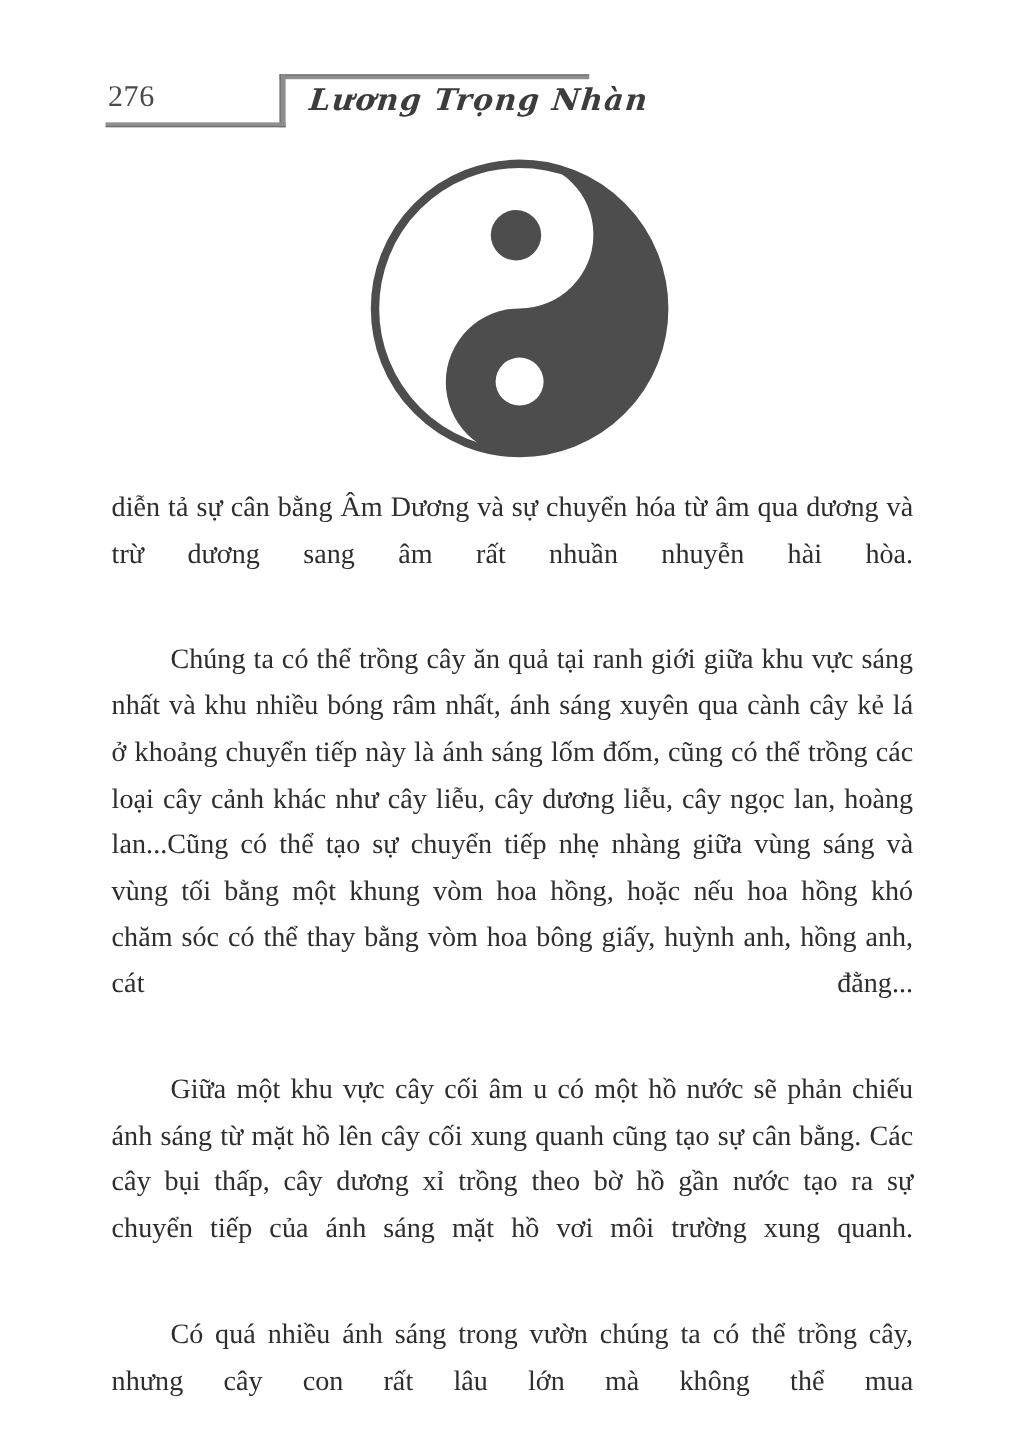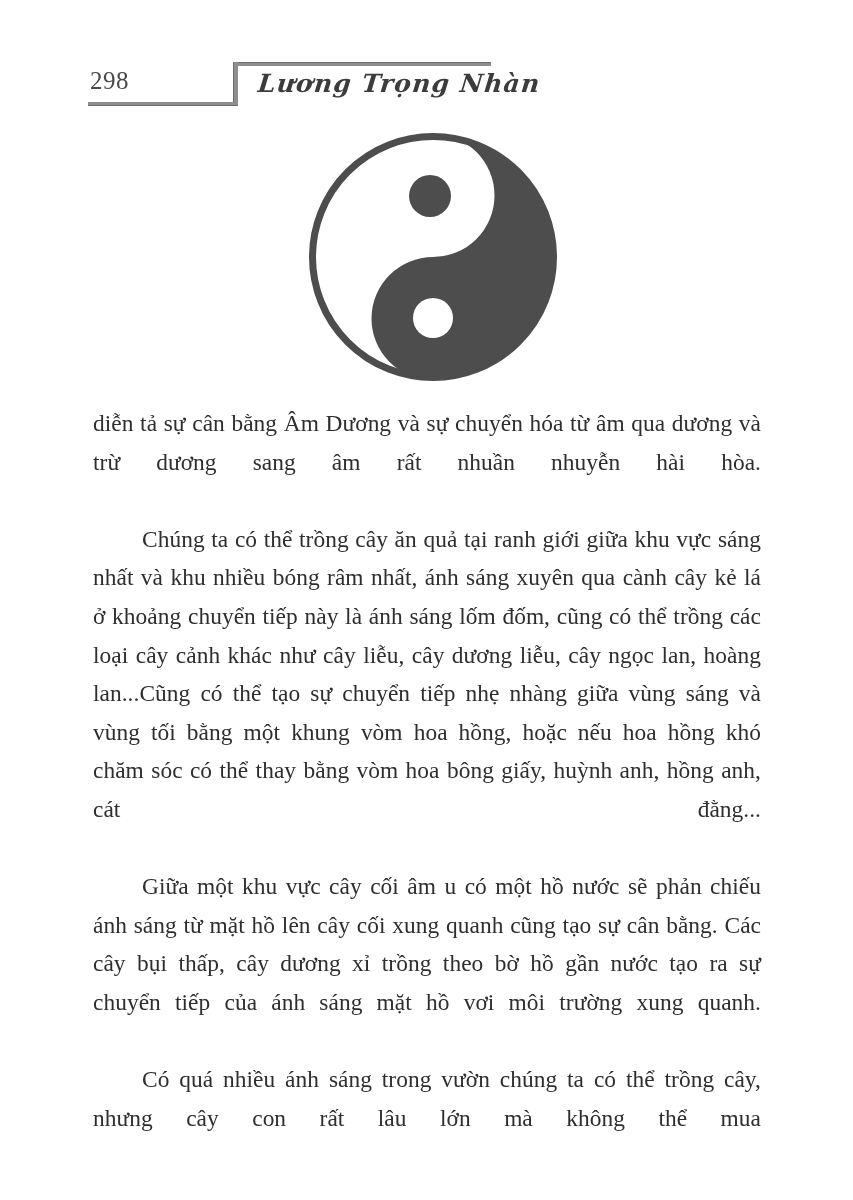--- a/index.html
+++ b/index.html
@@ -107,38 +107,38 @@
     margin: 0 0 0 0;
     font-size: 23.4px;
     line-height: 38.6px;
     text-align: justify;
     text-justify: inter-word;
     color: #2e2e2e;
     letter-spacing: 0.05px;
     word-spacing: 0.4px;
   }
   .para.indent { text-indent: 49px; }
-  .para + .para { margin-top: 0px; }
+  .para + .para { margin-top: 11px; }
   
   .para::after {
     content: "";
     display: inline-block;
     width: 100%;
   }
 </style>
 </head>
 <body>
 
 <div class="page">
 
   <div class="running-head">
     <div class="rh-rule-top"></div>
     <div class="rh-rule-vert"></div>
     <div class="rh-rule-under"></div>
-    <div class="rh-folio">298</div>
+    <div class="rh-folio">276</div>
     <div class="rh-author">Lương Trọng Nhàn</div>
   </div>
 
   <div class="figure-wrap">
     <svg width="250" height="250" viewBox="0 0 250 250" xmlns="http://www.w3.org/2000/svg">
 
       <circle cx="125" cy="125" r="123" fill="#ffffff"></circle>
 
       <path d="M125,2
                A123,123 0 0 1 125,248

